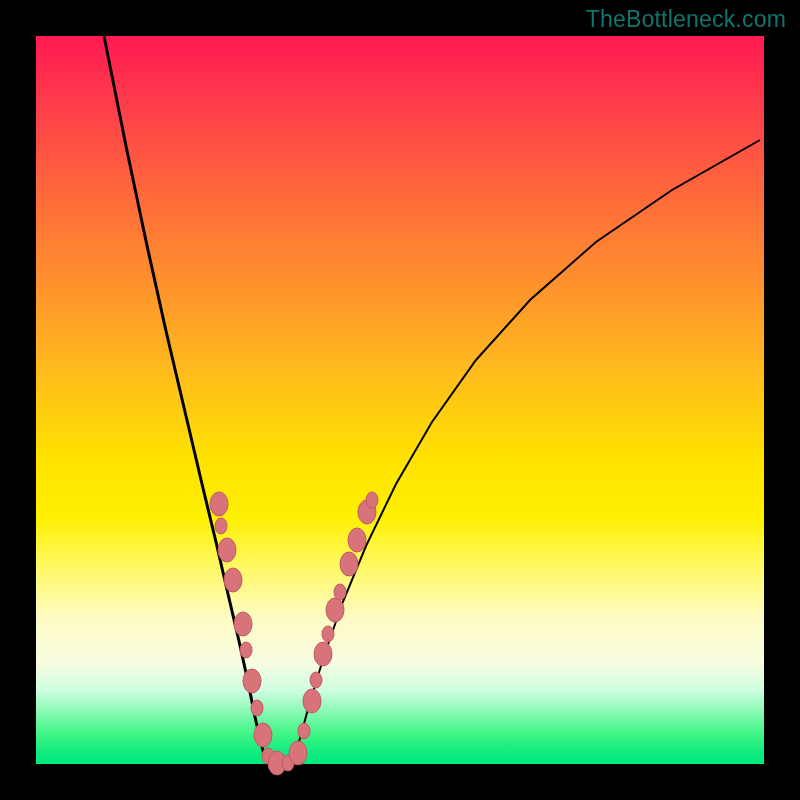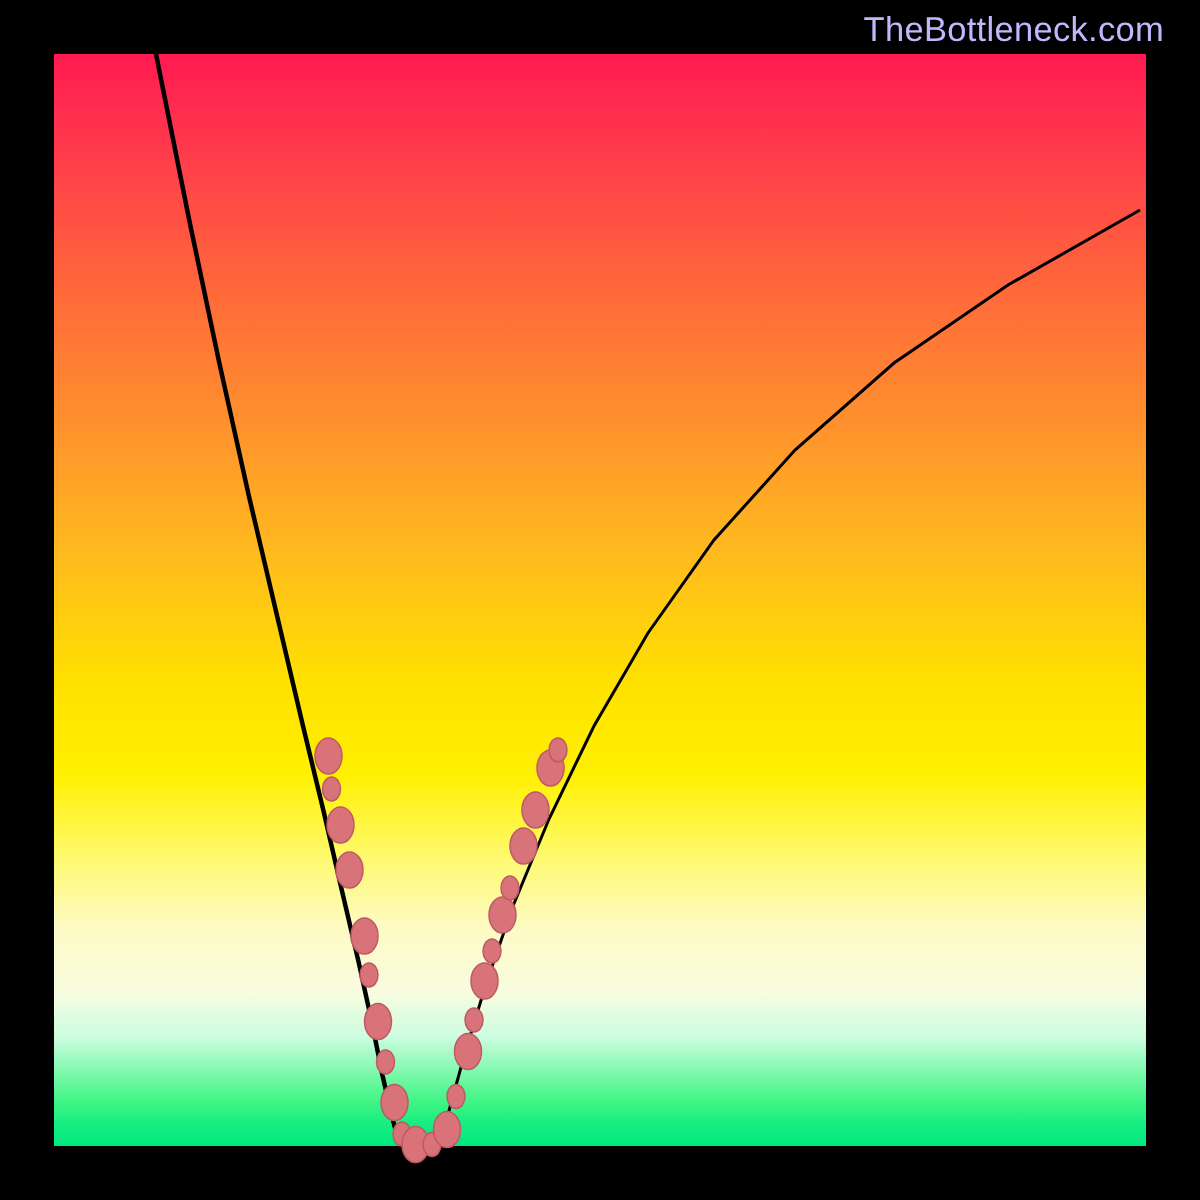--- a/index.html
+++ b/index.html
@@ -30,22 +30,22 @@
       #ccfde0 90%,
       #84f9b0 93%,
       #3ef584 96%,
       #17ed80 98%,
       #00e87d 100%
     );
   }
   .watermark {
     position: absolute;
     top: 6px;
-    right: 24px;
-    color: #c4b5fd;
+    right: 14px;
+    color: #0f766e;
     font-size: 23px;
     font-weight: 500;
     letter-spacing: 0.2px;
   }
   svg.curve-layer {
     position: absolute;
     left: 0; top: 0;
     width: 728px; height: 728px;
     overflow: visible;
   }

